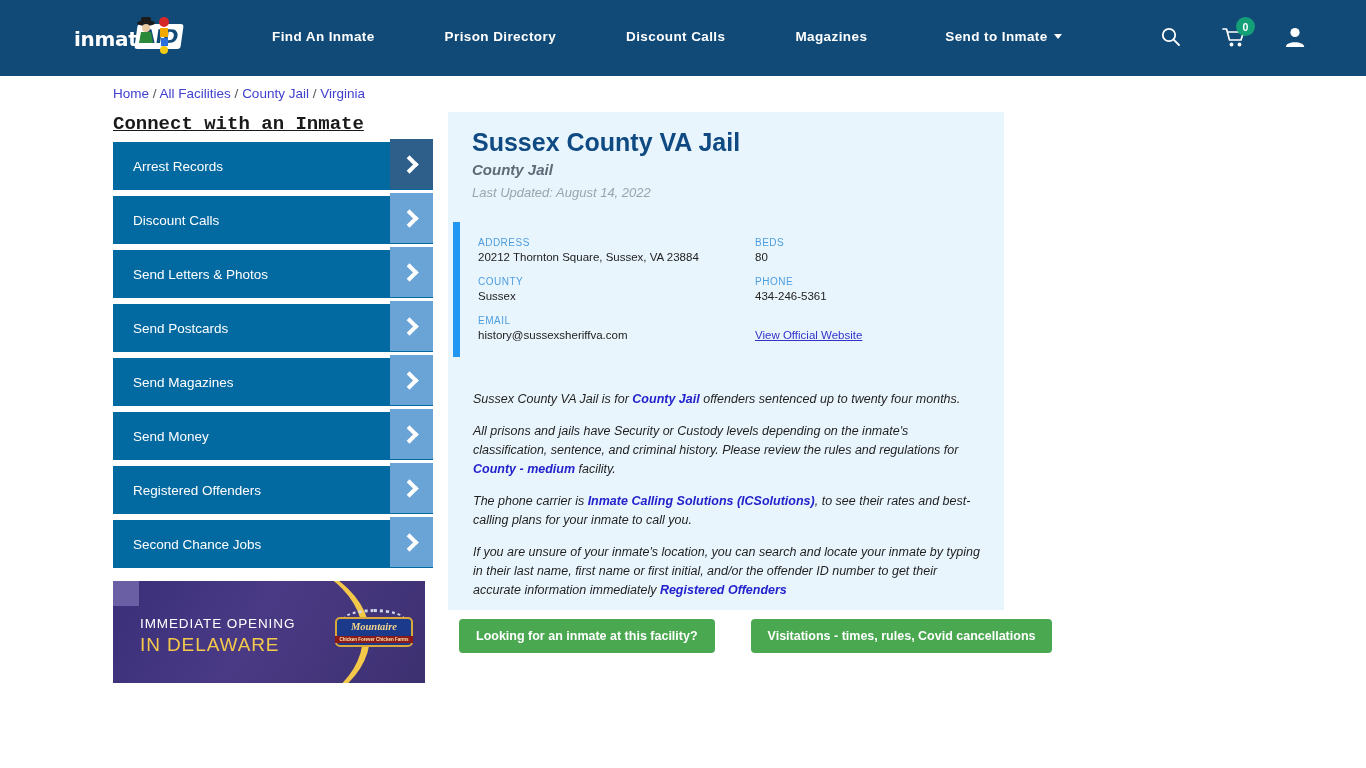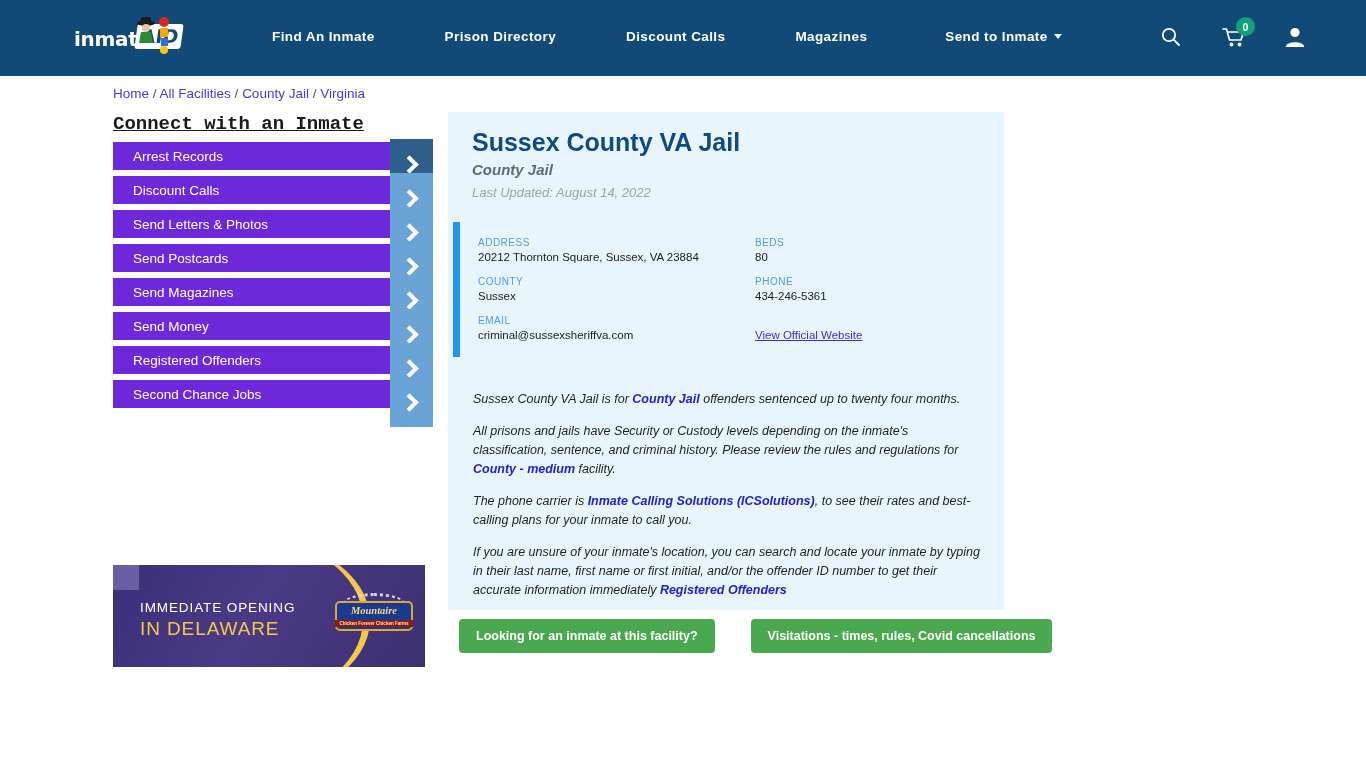--- a/index.html
+++ b/index.html
@@ -99,22 +99,22 @@
     font-size: 19px; font-weight: bold;
     color: #1a1a1a;
     text-decoration: underline;
     font-family: Liberation Mono, monospace;
   }
 
   
   .sidebar { position: absolute; left: 113px; top: 142px; width: 320px; }
   .side-btn {
     position: relative;
-    height: 28px;
-    background: #6d28d9;
+    height: 48px;
+    background: #0369a1;
     margin-bottom: 6px;
     display: flex; align-items: center;
     cursor: pointer;
   }
   .side-btn .label {
     color: #ffffff;
     font-size: 13.5px;
     padding-left: 20px;
     font-family: "Liberation Sans", sans-serif;
   }
@@ -128,21 +128,21 @@
   .chev {
     width: 13px; height: 13px;
     border-top: 4px solid #ffffff;
     border-right: 4px solid #ffffff;
     transform: rotate(45deg);
     margin-left: -5px;
   }
 
   
   .ad {
-    position: absolute; left: 113px; top: 565px;
+    position: absolute; left: 113px; top: 581px;
     width: 312px; height: 102px;
     background: linear-gradient(120deg,#3a2f7a 0%, #4a3a85 45%, #3d3070 100%);
     overflow: hidden;
     cursor: pointer;
   }
   .ad-corner {
     position: absolute; left: 0; top: 0;
     width: 26px; height: 25px;
     background: #6a5fa5;
   }
@@ -429,21 +429,21 @@
       <div class="info-field">
         <div class="info-label">ADDRESS</div>
         <div class="info-value">20212 Thornton Square, Sussex, VA 23884</div>
       </div>
       <div class="info-field">
         <div class="info-label">COUNTY</div>
         <div class="info-value">Sussex</div>
       </div>
       <div class="info-field">
         <div class="info-label">EMAIL</div>
-        <div class="info-value">criminal@sussexsheriffva.com</div>
+        <div class="info-value">history@sussexsheriffva.com</div>
       </div>
     </div>
     <div class="info-col right">
       <div class="info-field">
         <div class="info-label">BEDS</div>
         <div class="info-value">80</div>
       </div>
       <div class="info-field">
         <div class="info-label">PHONE</div>
         <div class="info-value">434-246-5361</div>

